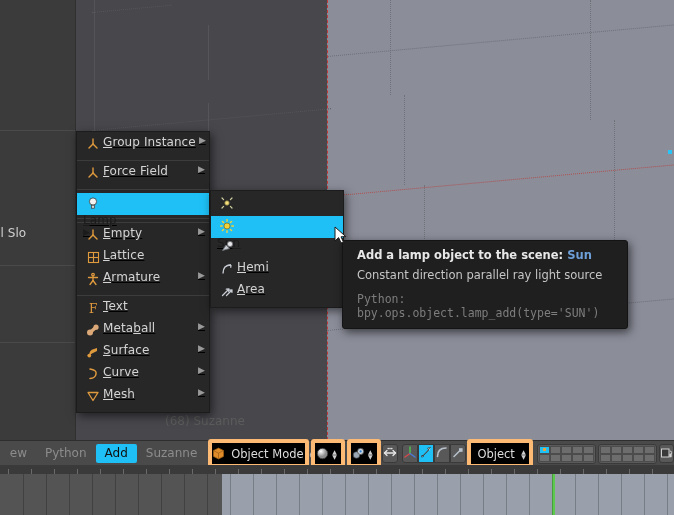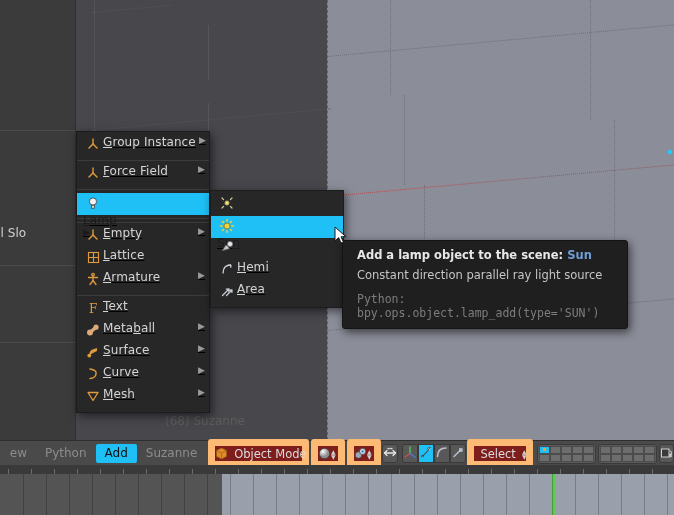--- a/index.html
+++ b/index.html
@@ -59,21 +59,21 @@
   
   .scenelbl{position:absolute;left:165px;top:414px;font-size:12px;color:#5c5c5c;}
 
   
   .header{position:absolute;left:0;top:440px;width:674px;height:25px;
           background:#4a4a4a;border-top:1px solid #2e2e2e;display:flex;align-items:center;}
   .hdr-dark{position:absolute;left:0;top:440px;width:230px;height:25px;background:#3d3d3d;}
   .hmenu{font-size:12px;color:#b9b9b9;padding:0 9px;line-height:19px;height:19px;border-radius:2px;}
   .hmenu.active{background:#1ec0f5;color:#101010;}
   .hmenu.dim{color:#8c8c8c;}
-  .ctl{height:29px;background:#7f1d1d;border:7px solid #fdba74;border-radius:3px;
+  .ctl{height:29px;background:#000000;border:4px solid #fdba74;border-radius:3px;
        display:flex;align-items:center;box-sizing:border-box;}
   .ctl-lbl{font-size:11.5px;color:#dcdcdc;padding:0 6px;white-space:nowrap;}
   .spin{width:9px;display:flex;flex-direction:column;align-items:center;justify-content:center;
         color:#cfcfcf;font-size:6px;line-height:5px;padding-right:3px;}
   .iconbtn{width:21px;height:19px;background:#585858;border:1px solid #3a3a3a;
            display:flex;align-items:center;justify-content:center;box-sizing:border-box;}
   .iconbtn.on{background:#1ec0f5;}
   .layerset{display:flex;background:#5a5a5a;border:1px solid #3a3a3a;border-radius:3px;
             padding:1px;box-sizing:border-box;}
   .laycol{display:flex;flex-direction:column;}
@@ -460,21 +460,21 @@
       <span>
         <svg width="14" height="14" viewBox="0 0 14 14">
             <path d="M3 11.5 L9.5 5" stroke="#b9c2cc" stroke-width="1.5" stroke-linecap="round"></path>
             <rect x="8" y="3.2" width="3.6" height="3.6" fill="#b9c2cc"></rect>
           </svg>
       </span>
     </div>
 
     <div style="width:5px;"></div>
     <div class="ctl" style="width:66px;">
-      <span class="ctl-lbl" style="flex:1;">Select</span>
+      <span class="ctl-lbl" style="flex:1;">Object</span>
       <span class="spin">▲<br>▼</span>
     </div>
 
     <div style="width:9px;"></div>
     <div class="layerset">
       <div class="laycol">
         <div class="lay act">
             <div class="dot"></div>
           </div>
         <div class="lay"></div>

